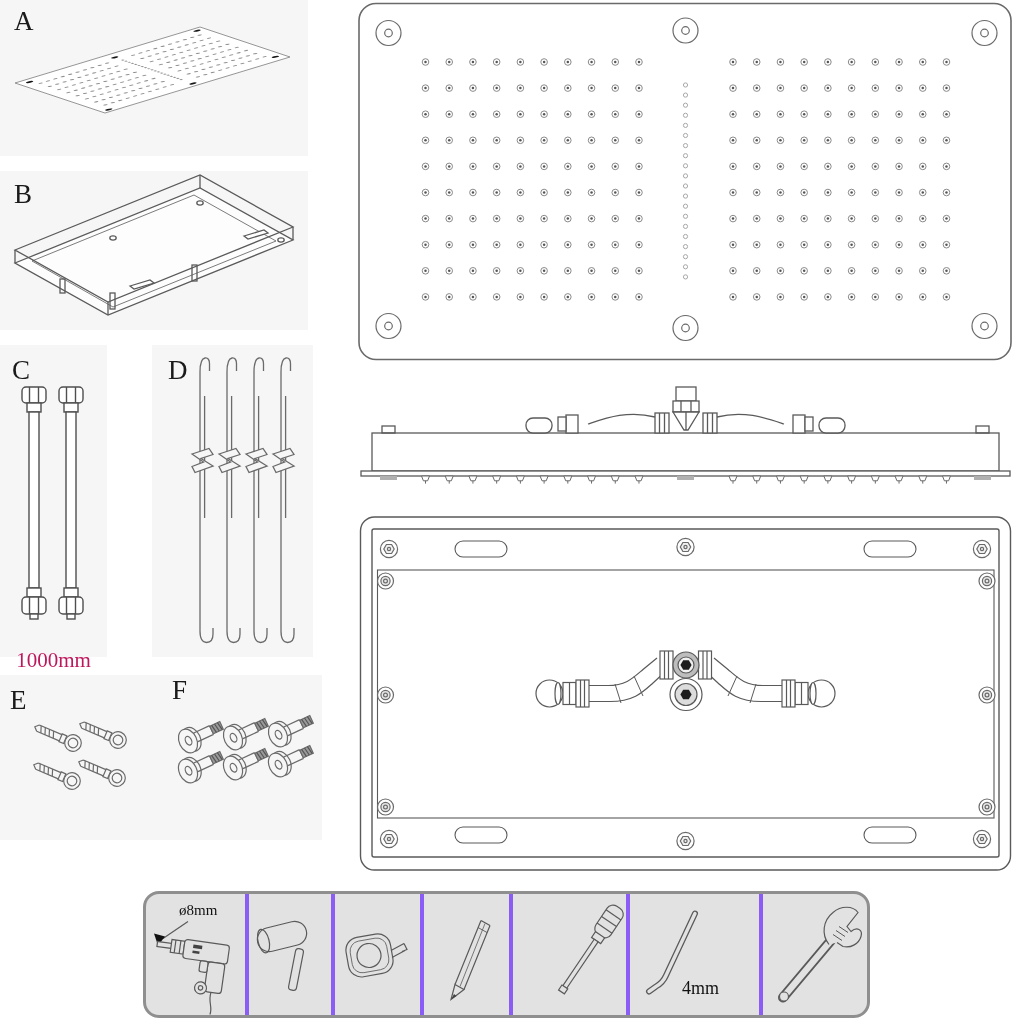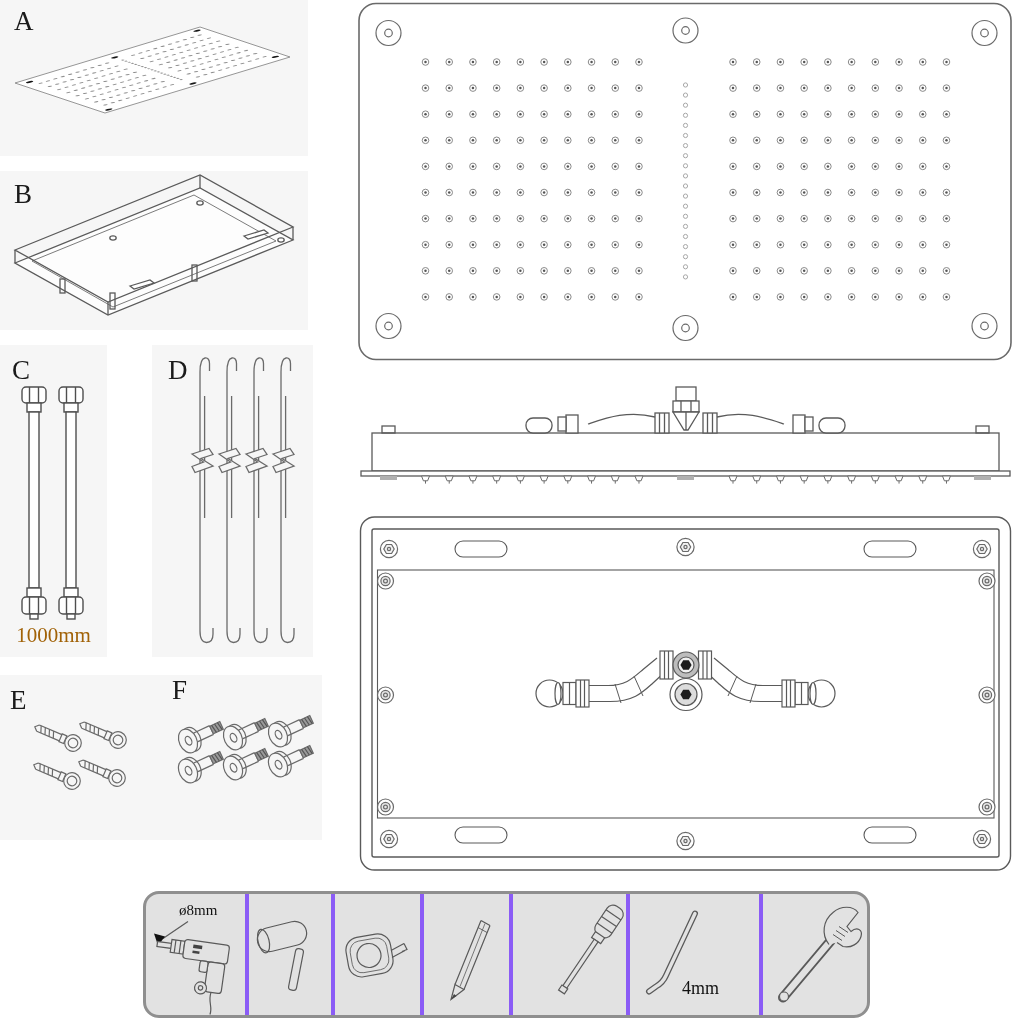--- a/index.html
+++ b/index.html
@@ -1,21 +1,21 @@
 <!DOCTYPE html>
 <html><head>
 <meta charset="utf-8">
 <style>
   html,body{margin:0;padding:0;}
   body{width:1018px;height:1020px;position:relative;background:#ffffff;
        font-family:"Liberation Serif",serif;overflow:hidden;}
   .box{position:absolute;background:#f6f6f6;}
   .plabel{position:absolute;font-size:27px;line-height:1;color:#1a1a1a;
           font-family:"Liberation Serif",serif;}
-  .dimlabel{position:absolute;font-size:21px;color:#a16207;text-align:center;}
+  .dimlabel{position:absolute;font-size:21px;color:#be185d;text-align:center;margin-top:25px;}
   svg.abs{position:absolute;display:block;}
   svg *{vector-effect:none;}
   .lineart{stroke:#5a5a5a;stroke-width:1.3;fill:none;}
   .toolbar{position:absolute;left:143px;top:891px;width:727px;height:127px;
            background:#e2e2e2;border:3px solid #8f8f8f;border-radius:16px;
            box-sizing:border-box;display:flex;overflow:hidden;}
   .cell{position:relative;height:100%;flex:0 0 auto;}
   .cell + .cell{border-left:4px solid #8b5cf6;}
   .cell svg{display:block;width:100%;height:100%;}
   .tool-label{position:absolute;font-size:15px;color:#111;

